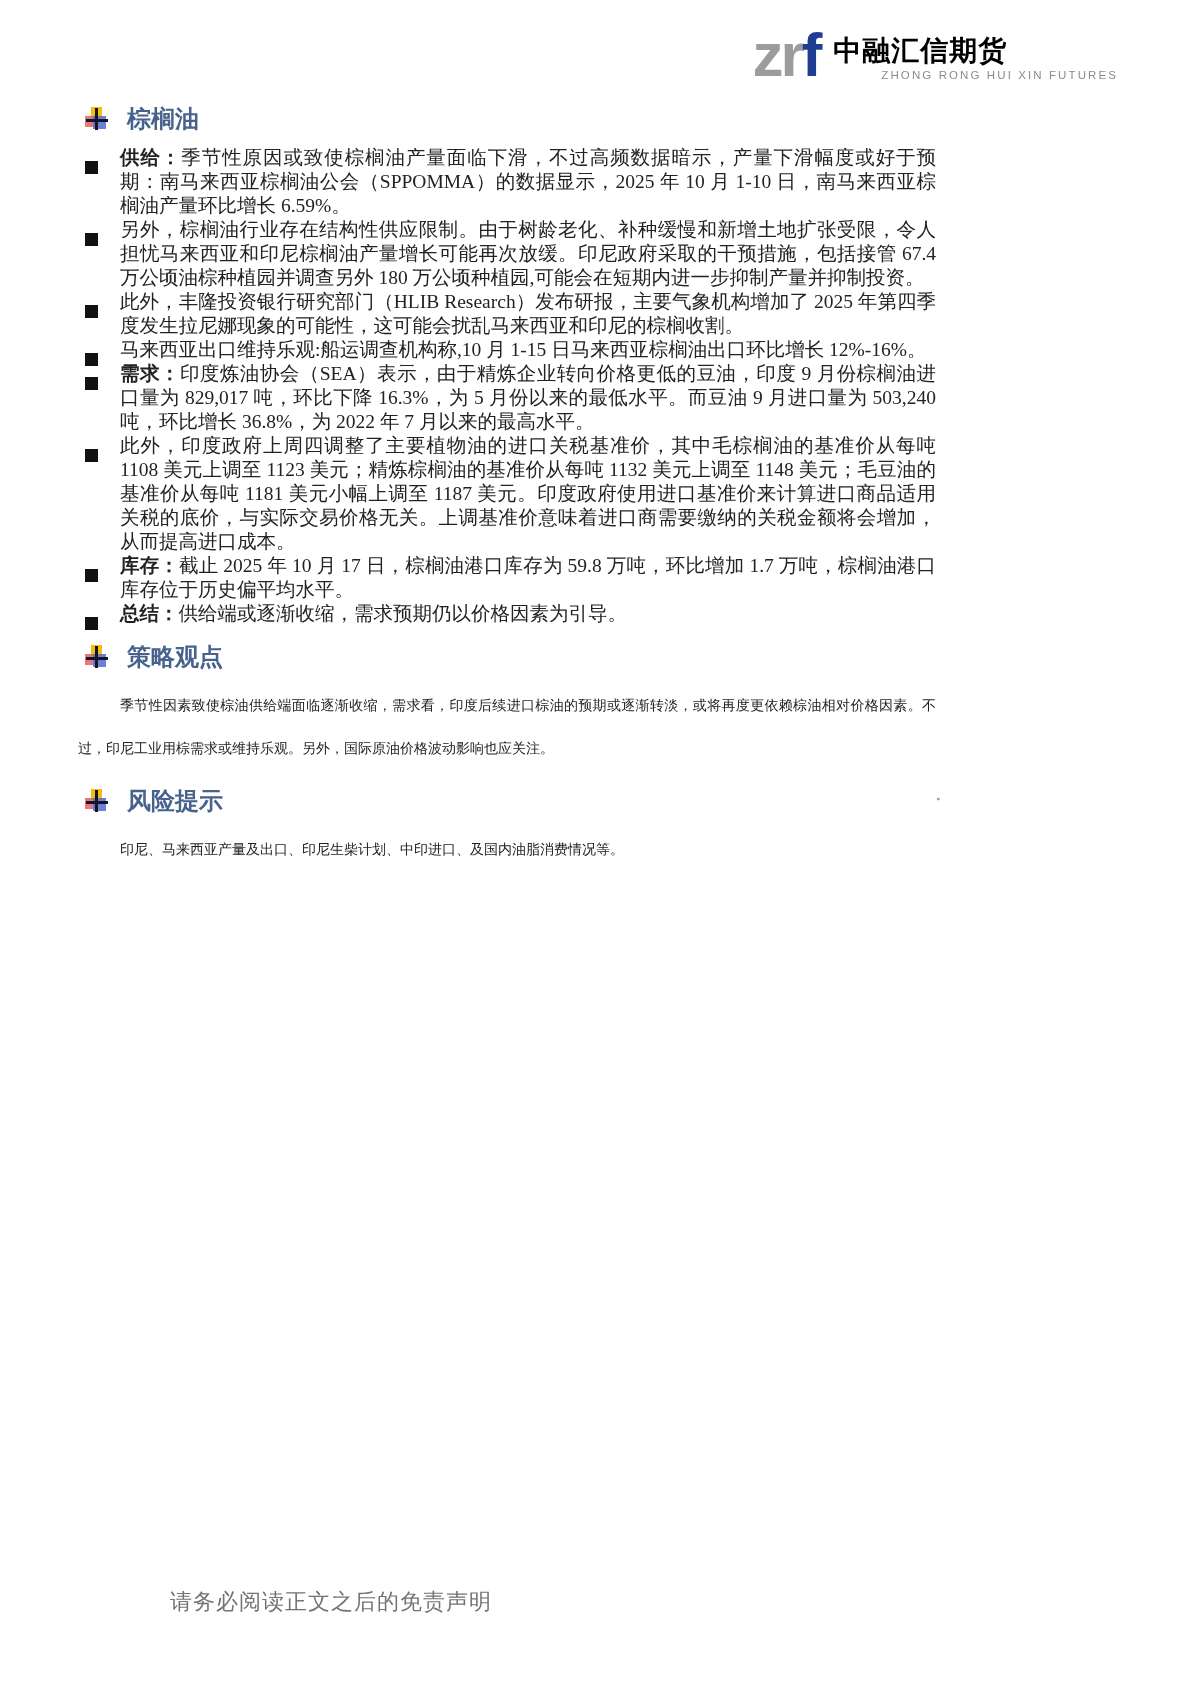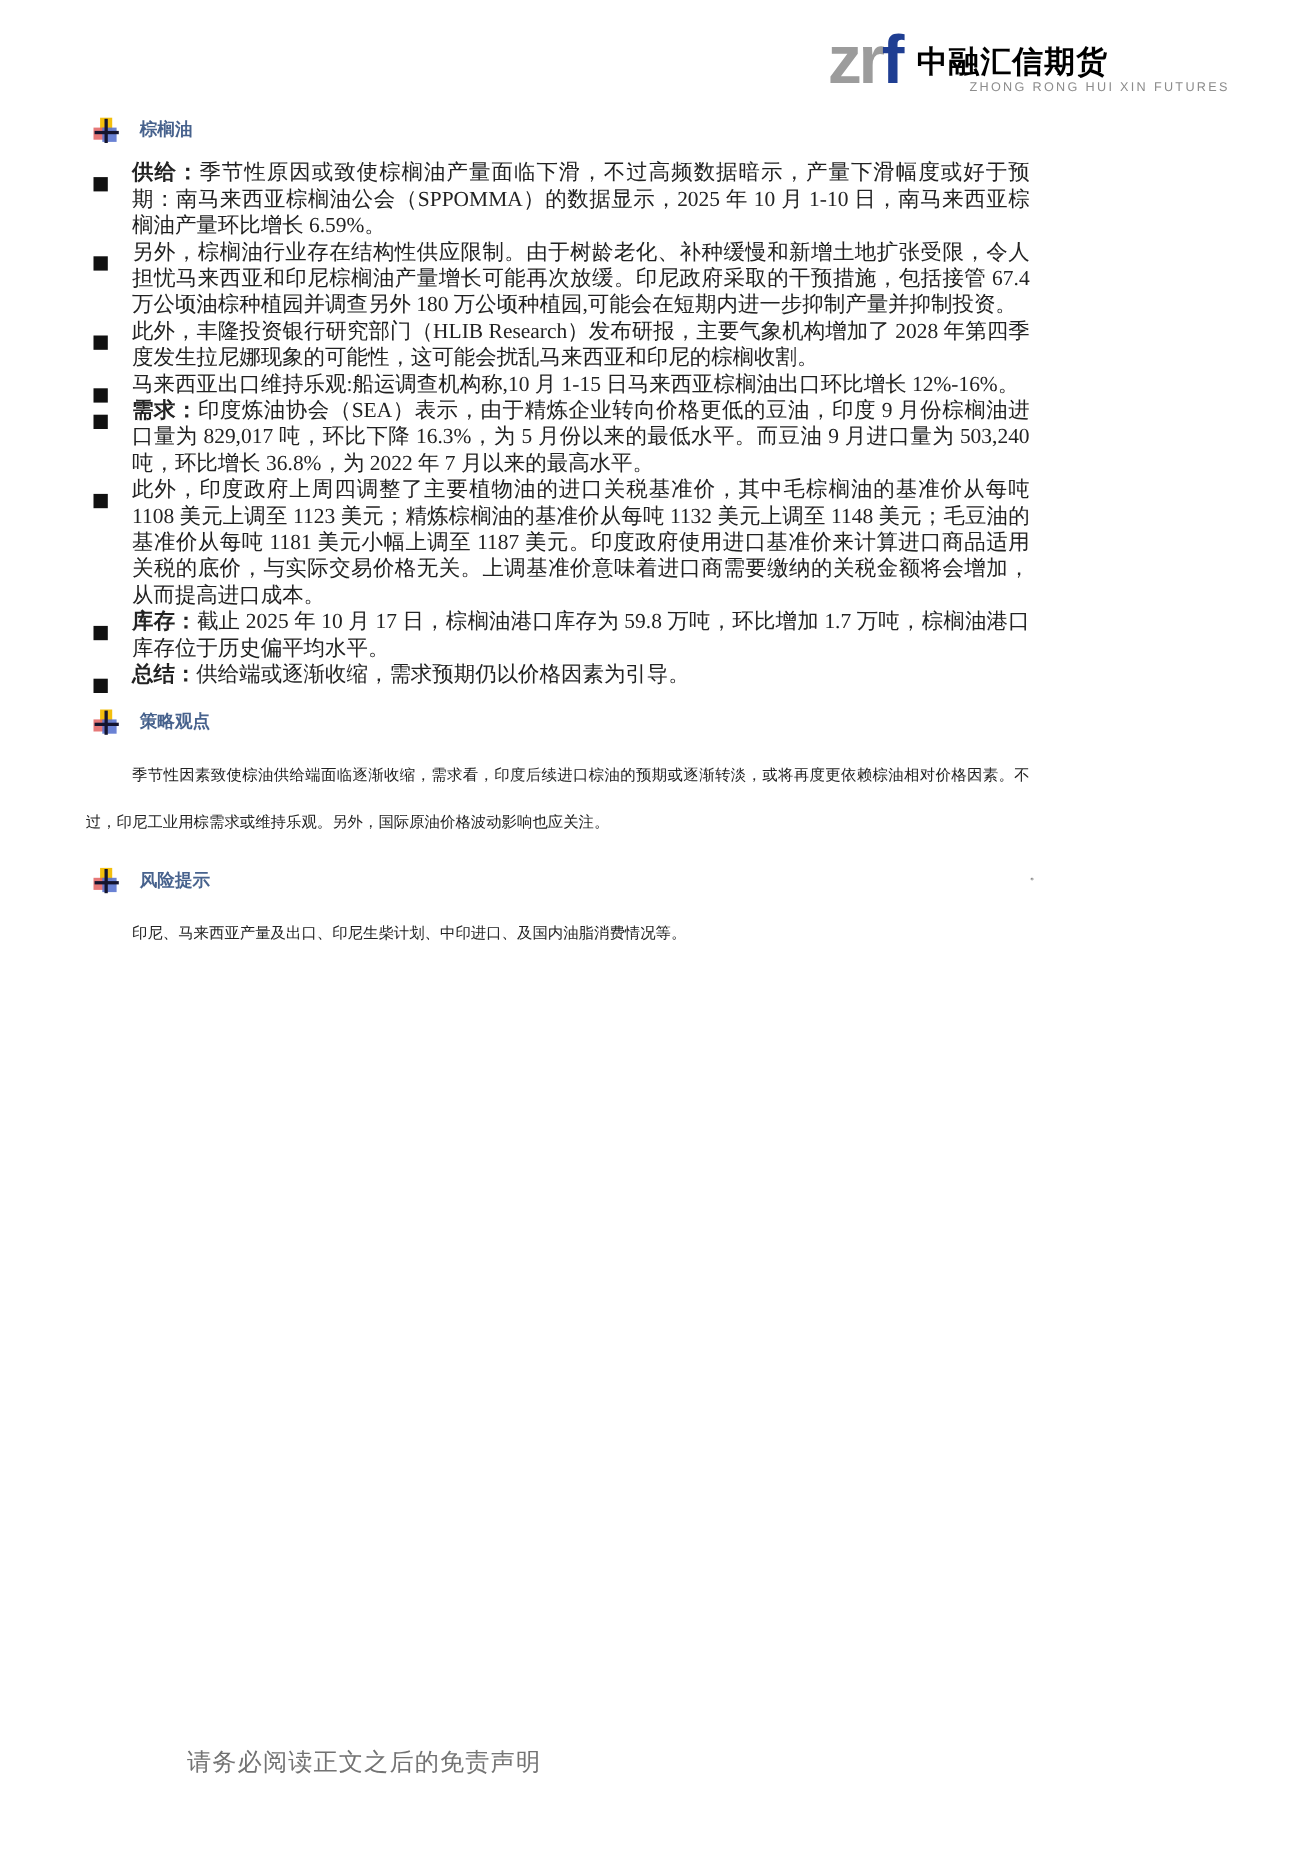--- a/index.html
+++ b/index.html
@@ -12,21 +12,21 @@
     font-family:"Liberation Serif","DejaVu Serif",serif;
     color:#222222;
   }
 
   
   .logo{
     position:absolute;
     top:24px;
     right:72px;
     display:flex;
-    align-items:flex-end;
+    align-items:flex-start;
     gap:14px;
   }
   .logo-mark{
     font-family:"Liberation Sans","DejaVu Sans",sans-serif;
     font-weight:bold;
     font-size:62px;
     line-height:62px;
     letter-spacing:-3px;
   }
   .logo-mark .zr{color:#9c9c9c;}
@@ -49,21 +49,21 @@
     margin-left:48px;
   }
 
   
   .content{padding-top:104px;}
   .sec-head{
     display:flex;
     align-items:center;
     gap:17px;
     margin:0 0 12px 84px;
-    font-size:16px;
+    font-size:24px;
     font-weight:bold;
     color:#47628d;
     line-height:30px;
   }
   .sec-head.mt{margin-top:16px;text-align:right;}
   .sec-icon{
     position:relative;
     width:26px;height:26px;
     display:inline-block;
     flex:0 0 26px;
@@ -156,21 +156,21 @@
         <li>
             <span class="sq"></span>
             <p><span class="lbl">供给：</span><span>季节性原因或致使棕榈油产量面临下滑，不过高频数据暗示，产量下滑幅度或好于预期：南马来西亚棕榈油公会（SPPOMMA）的数据显示，2025 年 10 月 1-10 日，南马来西亚棕榈油产量环比增长 6.59%。</span></p>
           </li>
         <li>
             <span class="sq"></span>
             <p><span class="lbl"></span><span>另外，棕榈油行业存在结构性供应限制。由于树龄老化、补种缓慢和新增土地扩张受限，令人担忧马来西亚和印尼棕榈油产量增长可能再次放缓。印尼政府采取的干预措施，包括接管 67.4 万公顷油棕种植园并调查另外 180 万公顷种植园,可能会在短期内进一步抑制产量并抑制投资。</span></p>
           </li>
         <li>
             <span class="sq"></span>
-            <p><span class="lbl"></span><span>此外，丰隆投资银行研究部门（HLIB Research）发布研报，主要气象机构增加了 2028 年第四季度发生拉尼娜现象的可能性，这可能会扰乱马来西亚和印尼的棕榈收割。</span></p>
+            <p><span class="lbl"></span><span>此外，丰隆投资银行研究部门（HLIB Research）发布研报，主要气象机构增加了 2025 年第四季度发生拉尼娜现象的可能性，这可能会扰乱马来西亚和印尼的棕榈收割。</span></p>
           </li>
         <li>
             <span class="sq"></span>
             <p><span class="lbl"></span><span>马来西亚出口维持乐观:船运调查机构称,10 月 1-15 日马来西亚棕榈油出口环比增长 12%-16%。</span></p>
           </li>
         <li>
             <span class="sq"></span>
             <p><span class="lbl">需求：</span><span>印度炼油协会（SEA）表示，由于精炼企业转向价格更低的豆油，印度 9 月份棕榈油进口量为 829,017 吨，环比下降 16.3%，为 5 月份以来的最低水平。而豆油 9 月进口量为 503,240 吨，环比增长 36.8%，为 2022 年 7 月以来的最高水平。</span></p>
           </li>
         <li>

